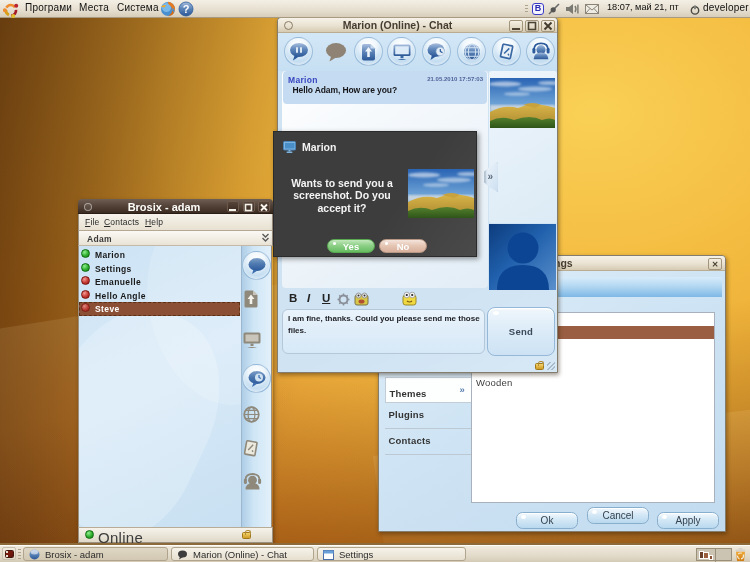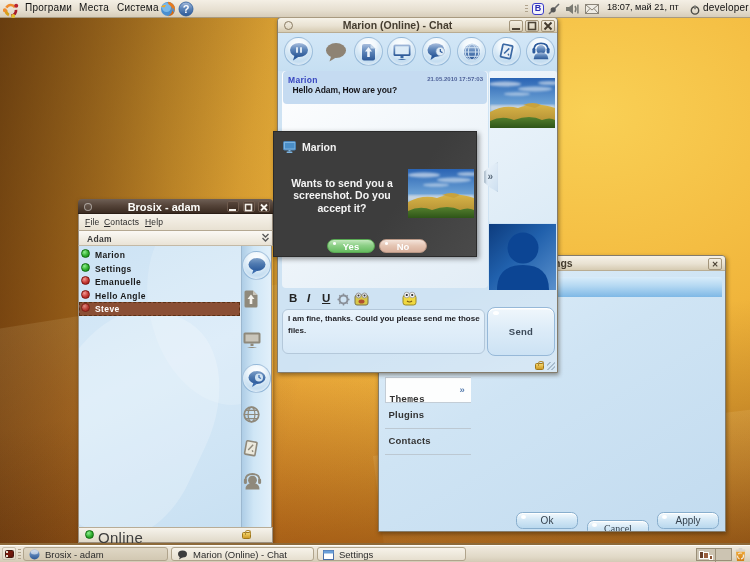--- a/index.html
+++ b/index.html
@@ -112,34 +112,38 @@
 
   <div class="winb" id="win-settings" style="left:378px; top:255px; width:348px; height:277px; background:linear-gradient(150deg, #e2f0fa 0%, #cfe4f4 45%, #c2dbef 100%);">
     <div class="tb-beige"></div>
     <div class="tb-title" style="top:0.5px;">Settings</div>
     <div class="wbtn" style="right:3px;">✕</div>
     <div class="abs" style="left:5px; top:21px; width:338px; height:20px; border-radius:3px 3px 0 0;
          background:linear-gradient(#d8ecfa 0%, #b4d8f2 45%, #7eb8e6 100%);"></div>
 
     <div class="abs" style="left:6px; top:95px; width:86px; height:160px; font-size:9.5px; font-weight:bold; letter-spacing:0.2px; color:#333;">
       <div style="position:absolute; top:26px; left:0; width:86px; height:26px; background:#fdfefe; border:1px solid #c3cdd6; border-right:none;">
-        <span style="position:absolute; left:3.5px; top:16px;font-family:Liberation Mono, monospace;">Themes</span>
+        <span style="position:absolute; left:3.5px; top:10px;">Themes</span>
         <span style="position:absolute; right:6px; top:6px; color:#5a7fb0;">»</span>
       </div>
       <div style="position:absolute; top:52px; left:0; width:86px; height:26px; border-bottom:1px solid #bcc8d2;">
         <span style="position:absolute; left:3.5px; top:6px;text-align:right;">Plugins</span>
         </div>
       <div style="position:absolute; top:78px; left:0; width:86px; height:26px; border-bottom:1px solid #bcc8d2;">
         <span style="position:absolute; left:3.5px; top:6px;">Contacts</span>
         </div>
     </div>
 
+    <div class="abs" style="left:92px; top:56px; width:244px; height:191px; background:#ffffff; border:1px solid #a9b2bc;">
+      <div style="position:absolute; left:0px; top:13px; width:242px; height:13px; background:#9a5f42;"></div>
+      <div style="position:absolute; left:4px; top:64px; font-size:9.5px; letter-spacing:0.2px; color:#3d3d3d;">Wooden</div>
+    </div>
 
     <div class="abs sbtn" style="left:137px; top:256px;">Ok</div>
-    <div class="abs sbtn" style="left:208px; top:264px;font-family:Liberation Serif, serif;">Cancel</div>
+    <div class="abs sbtn" style="left:208px; top:251px;">Cancel</div>
     <div class="abs sbtn" style="left:278px; top:256px;">Apply</div>
   </div>
 
   <div class="abs" id="win-brosix" style="left:78px; top:199px; width:195px; height:344px; box-shadow:1px 2px 4px rgba(40,25,5,0.45);">
     <div class="abs" style="left:0; top:0; width:195px; height:15px; border-radius:4px 4px 0 0;
       background:linear-gradient(#6e5f55, #56453a 45%, #3b2b21); border-bottom:1px solid #2a1d15;"></div>
     <div class="abs" style="left:0; width:172px; text-align:center; top:2px; font-size:11px; font-weight:bold; color:#fdfdfa;">Brosix - adam</div>
     <div class="abs" style="left:6px; top:4px; width:8px; height:8px; border-radius:50%; border:1px solid rgba(255,255,255,0.45); background:rgba(255,255,255,0.08);"></div>
     <div class="dbtn" style="left:149px;">
         <svg width="10" height="9">

